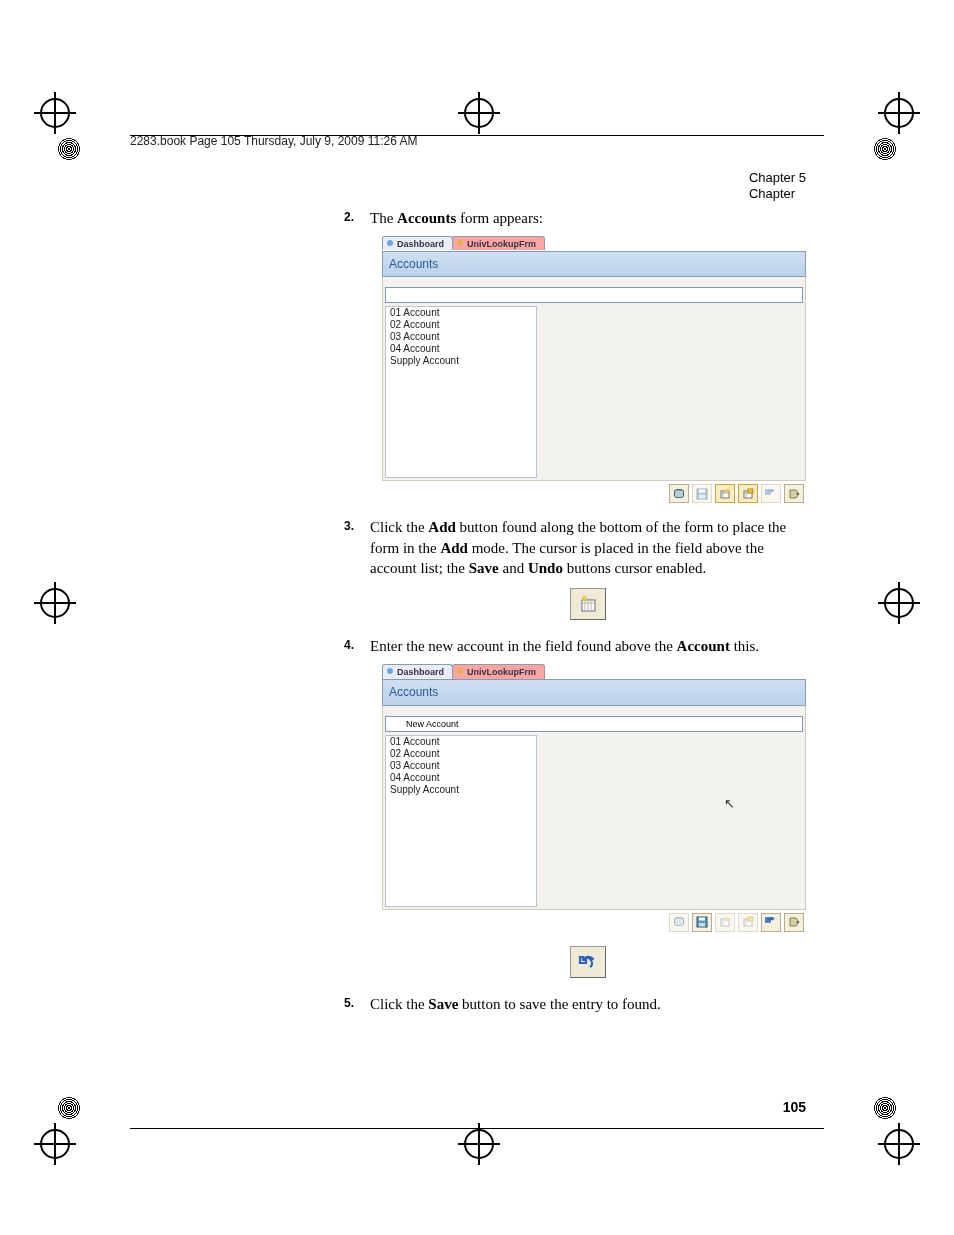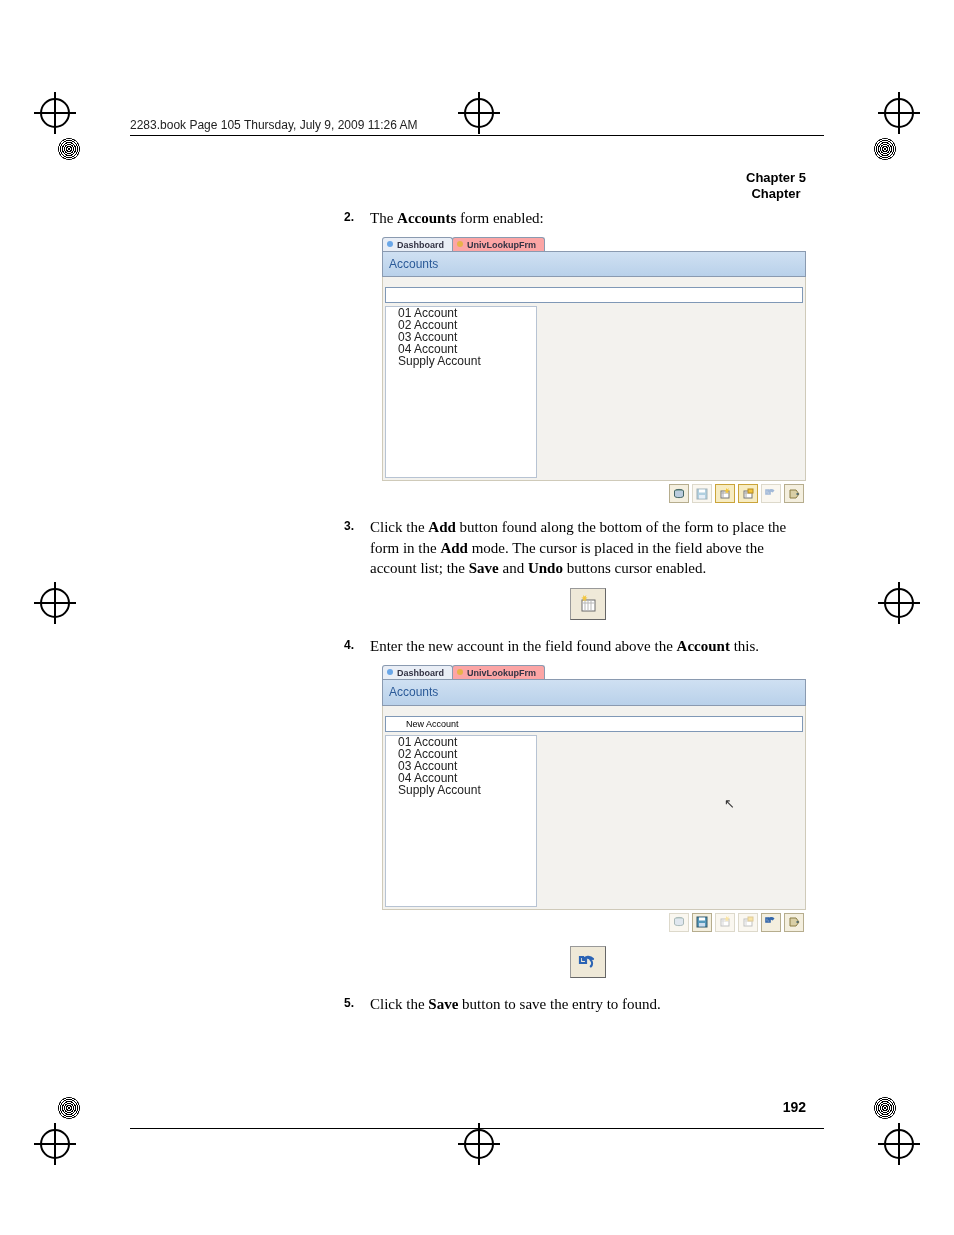--- a/index.html
+++ b/index.html
@@ -8,51 +8,51 @@
   .reg{position:absolute;width:26px;height:26px;border:2px solid #000;border-radius:50%}
   .reg::before,.reg::after{content:"";position:absolute;background:#000}
   .reg::before{left:50%;top:-8px;bottom:-8px;width:2px;transform:translateX(-50%)}
   .reg::after{top:50%;left:-8px;right:-8px;height:2px;transform:translateY(-50%)}
   .reg-tl{left:40px;top:98px}.reg-tr{right:40px;top:98px}.reg-bl{left:40px;bottom:76px}.reg-br{right:40px;bottom:76px}
   .reg-ml{left:40px;top:588px}.reg-mr{right:40px;top:588px}.reg-mt{left:464px;top:98px}.reg-mb{left:464px;bottom:76px}
   .disc{position:absolute;width:22px;height:22px;border-radius:50%;
         background:repeating-radial-gradient(circle at 50% 50%,#000 0 1px,#fff 1px 2px)}
   .disc-tl{left:58px;top:138px}.disc-tr{right:58px;top:138px}.disc-bl{left:58px;bottom:116px}.disc-br{right:58px;bottom:116px}
   
-  .runhead{position:absolute;left:130px;top:118px;font-family:Arial,Helvetica,sans-serif;font-size:12px;color:#222}
+  .runhead{position:absolute;left:130px;top:134px;font-family:Arial,Helvetica,sans-serif;font-size:12px;color:#222}
   .rule-top{position:absolute;left:130px;right:130px;top:135px;border-top:1px solid #000}
-  .chapter{position:absolute;right:148px;top:170px;font-family:Arial,Helvetica,sans-serif;font-size:13px;font-weight:700;text-align:center;line-height:1.25}
+  .chapter{position:absolute;right:148px;top:170px;font-family:Arial,Helvetica,sans-serif;font-size:13px;font-weight:400;text-align:left;line-height:1.25}
   .pagenum{position:absolute;right:148px;bottom:120px;font-family:Arial,Helvetica,sans-serif;font-size:14px;font-weight:700}
   .rule-bot{position:absolute;left:130px;right:130px;bottom:106px;border-top:1px solid #000}
   
   .body{position:absolute;left:344px;right:148px;top:208px;font-size:15px;line-height:1.35}
   ol.steps{list-style:none;margin:0;padding:0}
   ol.steps>li{position:relative;padding-left:26px;margin-bottom:10px}
   ol.steps>li>span.num{position:absolute;left:0;top:1px;font-family:Arial,Helvetica,sans-serif;font-size:12px;font-weight:700}
   .b{font-weight:700}
   .para{margin:8px 0 8px 26px}
   .center-icon{display:flex;justify-content:center;margin:10px 0 16px 0}
   .iconbox{width:28px;height:26px;background:#efe9d8;border:1px solid #999;border-right-color:#666;border-bottom-color:#666;display:flex;align-items:center;justify-content:center}
   .iconbox.big{width:34px;height:30px}
   
   .shot{margin:8px 0 14px 12px;font-family:Tahoma,Arial,sans-serif;font-size:9px;color:#222}
-  .tabs{display:flex;align-items:center;height:15px}
+  .tabs{display:flex;align-items:flex-start;height:15px}
   .tab{padding:1px 8px 0 14px;border:1px solid #8a9ab0;border-bottom:none;border-top-left-radius:3px;border-top-right-radius:3px;position:relative;margin-right:-1px}
   .tab.inactive{background:#e9eef6;font-weight:700;color:#334}
   .tab.active{background:#fca5a5;font-weight:700;color:#334}
   .tab .dot{position:absolute;left:4px;top:3px;width:6px;height:6px;border-radius:50%}
   .tab.inactive .dot{background:#6aa7e8}
   .tab.active .dot{background:#e8b24a}
   .formtitle{background:linear-gradient(#cfe0f2,#b9d1ea);padding:4px 6px;font-size:12px;color:#2b5a98;border:1px solid #8a9ab0}
   .gap{height:10px;background:#f3f2ee;border-left:1px solid #cfcab9;border-right:1px solid #cfcab9}
   .searchbar{padding:0 2px 3px 2px;background:#f3f2ee;border-left:1px solid #cfcab9;border-right:1px solid #cfcab9}
   .searchbar input{width:100%;box-sizing:border-box;height:16px;border:1px solid #7f98b6;font-family:Tahoma,Arial,sans-serif;font-size:9px;padding:1px 20px}
   .results{display:flex;background:#f3f2ee;border-left:1px solid #cfcab9;border-right:1px solid #cfcab9;border-bottom:1px solid #cfcab9}
   .list{width:150px;min-height:170px;background:#fff;border:1px solid #b7c3d3;margin:0 0 2px 2px}
-  .list .row{padding:0 12px;line-height:12px;font-size:12px}
+  .list .row{padding:0 4px;line-height:12px;font-size:10px}
   .blank{flex:1;min-height:170px;background:#f3f2ee;position:relative}
   .cursor{position:absolute;right:70px;top:60px;font-size:13px;color:#333}
   .toolbar{display:flex;justify-content:flex-end;gap:3px;padding:3px 2px 0 0}
   .tbtn{width:18px;height:17px;background:#f4efdf;border:1px solid #b6ad8e;display:flex;align-items:center;justify-content:center}
   .tbtn.dis{opacity:.45}
   .tbtn.sel{background:#f7ecc2;border-color:#caa43a}
   .tbtn svg{display:block}
   
   .svg-db,.svg-save,.svg-add,.svg-del,.svg-undo,.svg-close{width:12px;height:12px}
 </style>
@@ -79,21 +79,21 @@
   <div class="chapter">
     <div>Chapter 5</div>
     <div>Chapter</div>
   </div>
 
   <div class="body">
     <ol class="steps">
 
       <li>
         <span class="num">2.</span>
-        <span>The </span><span class="b">Accounts</span><span> form enabled:</span>
+        <span>The </span><span class="b">Accounts</span><span> form appears:</span>
 
         
         <div class="shot">
           <div class="tabs">
             <div class="tab inactive"><span class="dot"></span><span>Dashboard</span></div>
             <div class="tab active"><span class="dot"></span><span>UnivLookupFrm</span></div>
           </div>
           <div class="formtitle">Accounts</div>
           <div class="gap"></div>
           <div class="searchbar"><input value="" style=""></div>
@@ -240,15 +240,15 @@
         </div>
       </li>
 
       <li>
         <span class="num">5.</span>
         <span>Click the </span><span class="b">Save</span><span> button to save the entry to found.</span>
       </li>
     </ol>
   </div>
 
-  <div class="pagenum">192</div>
+  <div class="pagenum">105</div>
   <div class="rule-bot"></div>
 </div>
 
 </body></html>

